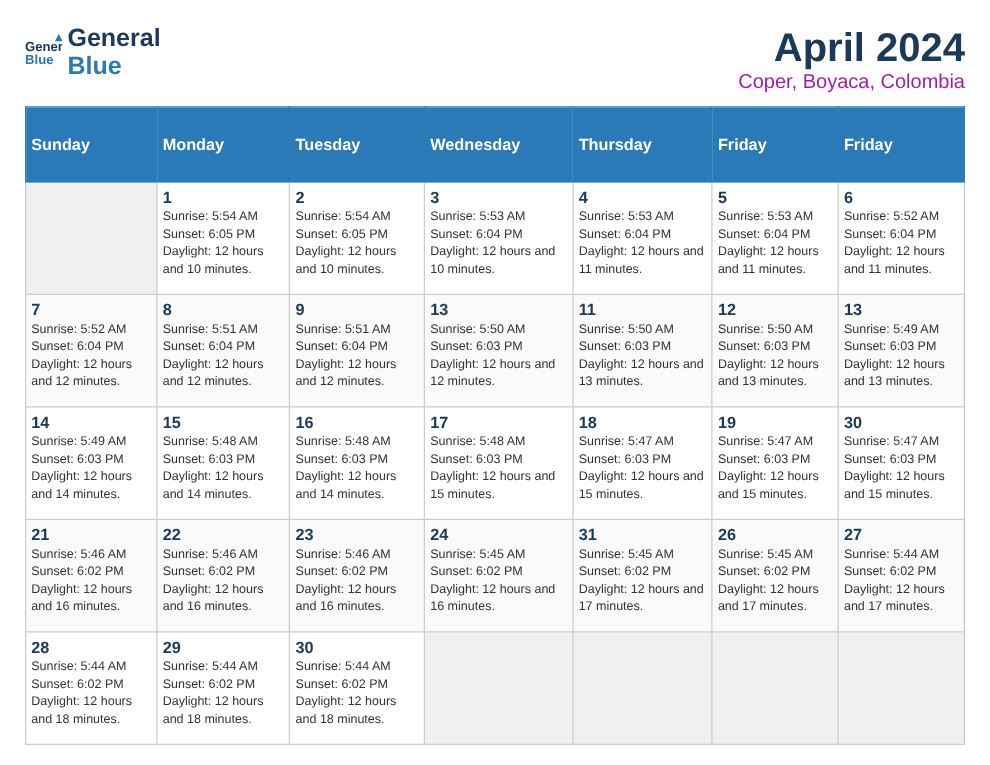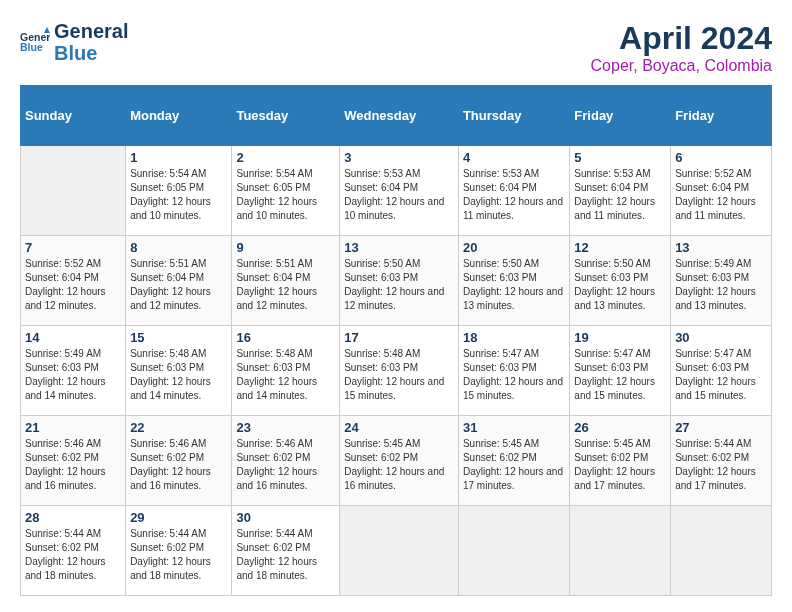--- a/index.html
+++ b/index.html
@@ -155,21 +155,21 @@
         </td>
         <td>
           <div class="day-num">9</div>
           <div class="day-info">Sunrise: 5:51 AM<br>Sunset: 6:04 PM<br>Daylight: 12 hours and 12 minutes.</div>
         </td>
         <td>
           <div class="day-num">13</div>
           <div class="day-info">Sunrise: 5:50 AM<br>Sunset: 6:03 PM<br>Daylight: 12 hours and 12 minutes.</div>
         </td>
         <td>
-          <div class="day-num">20</div>
+          <div class="day-num">11</div>
           <div class="day-info">Sunrise: 5:50 AM<br>Sunset: 6:03 PM<br>Daylight: 12 hours and 13 minutes.</div>
         </td>
         <td>
           <div class="day-num">12</div>
           <div class="day-info">Sunrise: 5:50 AM<br>Sunset: 6:03 PM<br>Daylight: 12 hours and 13 minutes.</div>
         </td>
         <td>
           <div class="day-num">13</div>
           <div class="day-info">Sunrise: 5:49 AM<br>Sunset: 6:03 PM<br>Daylight: 12 hours and 13 minutes.</div>
         </td>

